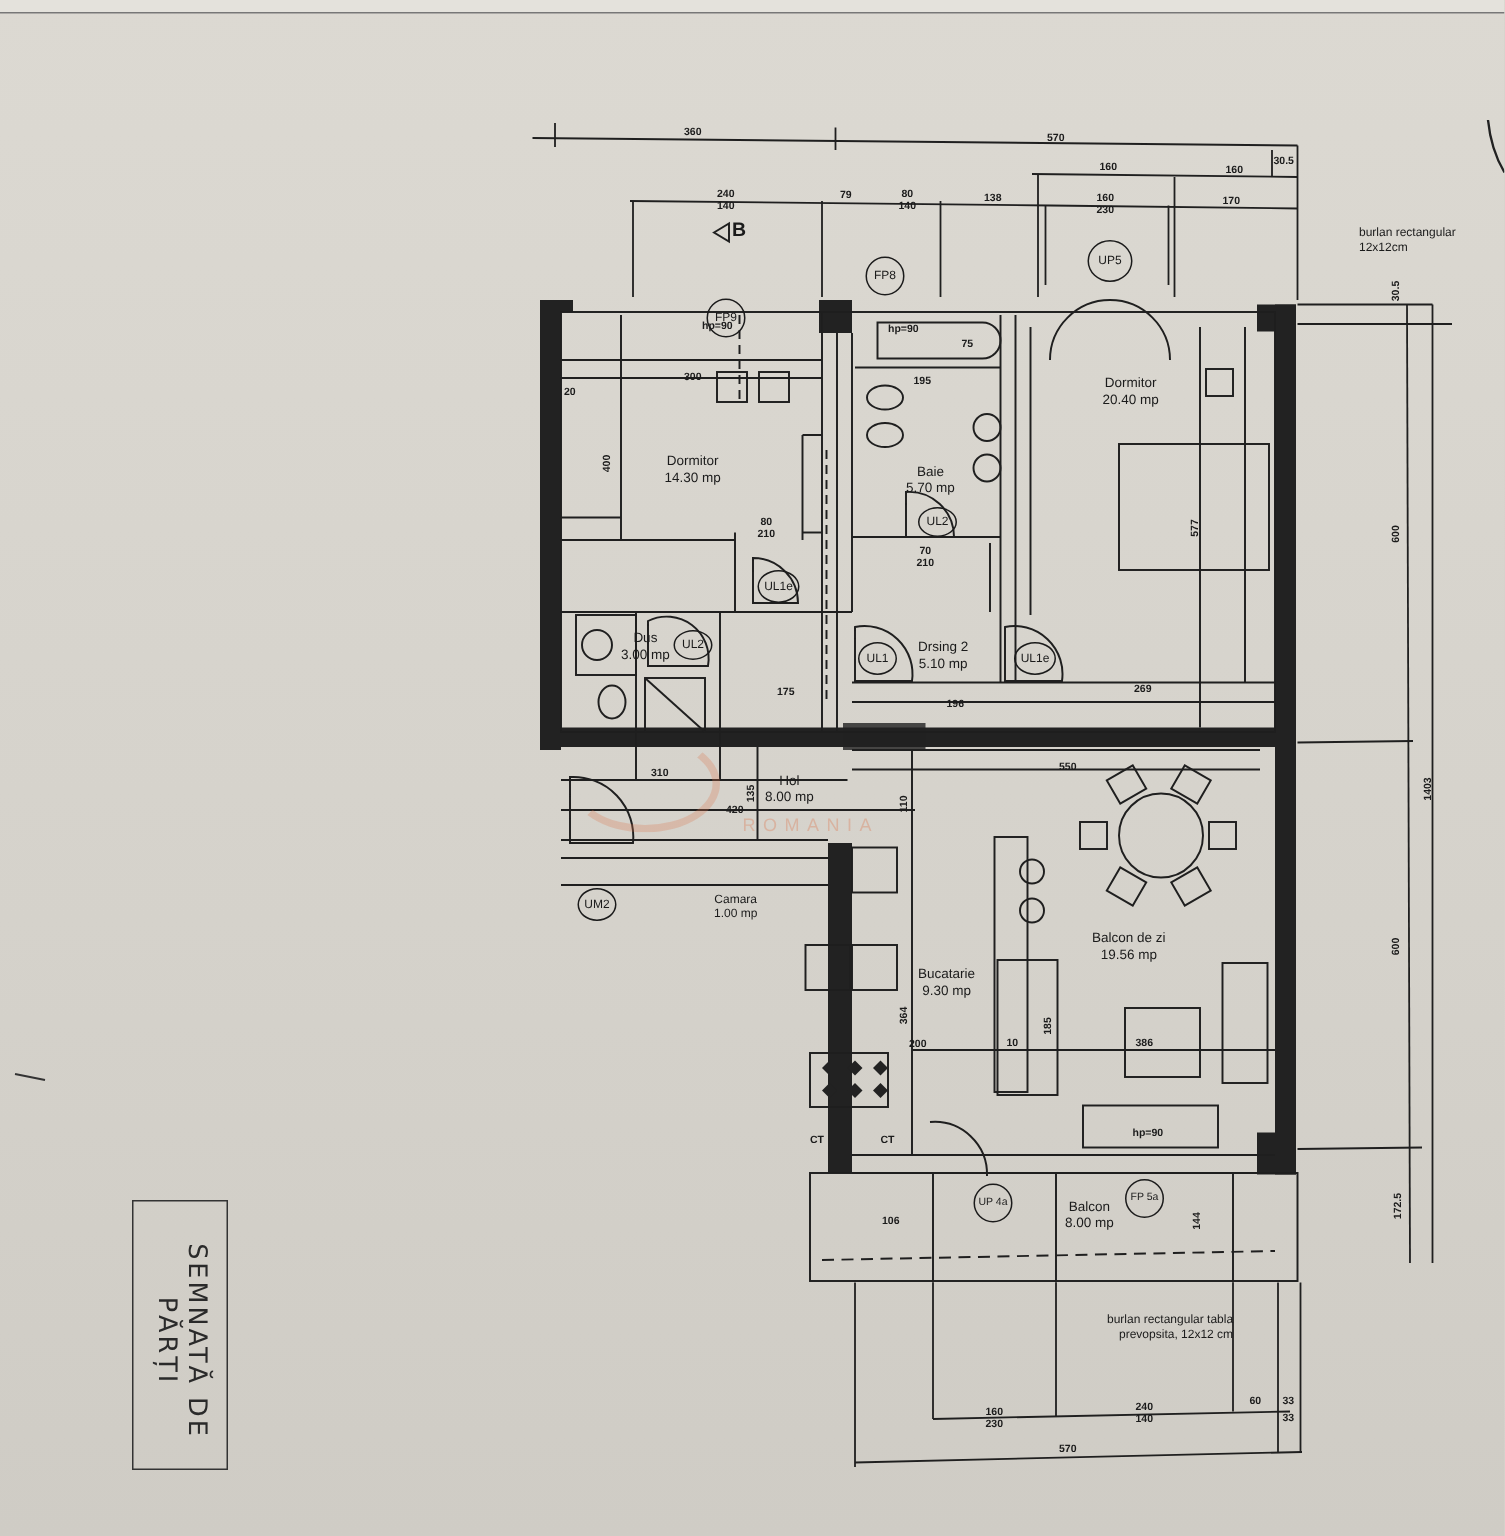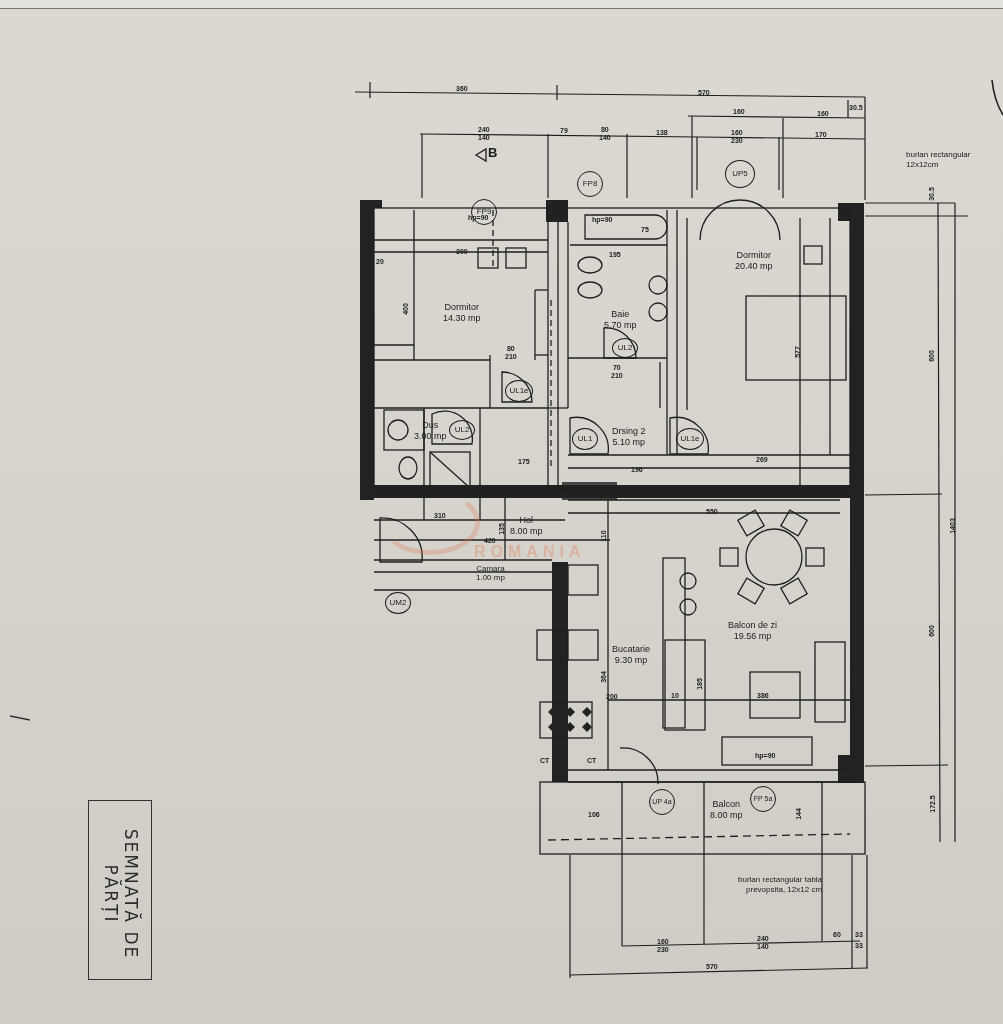--- a/index.html
+++ b/index.html
@@ -8,21 +8,21 @@
   .topedge{position:absolute;left:0;top:0;width:1003px;height:8px;background:#e4e2dc;border-bottom:1px solid #777;}
   svg.plan{position:absolute;left:0;top:0;}
   .lbl{position:absolute;font-size:9px;line-height:10px;text-align:center;white-space:nowrap;font-weight:600;}
   .room{position:absolute;font-size:9px;line-height:11px;text-align:center;white-space:nowrap;}
   .dim{position:absolute;font-size:7px;line-height:8px;white-space:nowrap;font-weight:600;}
   .vdim{position:absolute;font-size:7px;line-height:8px;white-space:nowrap;font-weight:600;transform:rotate(-90deg);transform-origin:center;}
   .tag{position:absolute;border:1.5px solid #1b1b1b;border-radius:50%;font-size:8px;display:flex;align-items:center;justify-content:center;font-weight:400;text-align:center;line-height:8px;background:transparent;}
   .note{position:absolute;font-size:8px;line-height:10px;white-space:nowrap;}
   .stamp{position:absolute;left:88px;top:800px;width:62px;height:178px;border:1.5px solid #333;}
   .stamp-text{position:absolute;left:-56px;top:73px;width:176px;transform:rotate(90deg);font-size:17px;letter-spacing:2px;color:#2a2a2a;text-align:center;line-height:20px;font-family:"DejaVu Sans",sans-serif;}
-  .watermark{position:absolute;left:474px;top:543px;font-size:16px;letter-spacing:5px;color:rgba(220,120,80,0.35);font-weight:bold;}
+  .watermark{position:absolute;left:495px;top:543px;font-size:12px;letter-spacing:5px;color:rgba(220,120,80,0.35);}
   .wm-logo{position:absolute;left:380px;top:490px;width:90px;height:55px;border:5px solid rgba(220,120,80,0.28);border-radius:50%;border-left-color:transparent;border-top-color:transparent;}
 </style>
 </head>
 <body>
 
 <div class="paper"></div>
 <div class="topedge"></div>
 
 <svg class="plan" width="1003" height="1024" viewBox="0 0 1003 1024">
   <g stroke="#1f1f1f" fill="none" stroke-width="1.2">
@@ -219,21 +219,21 @@
     <div>3.00 mp</div>
   </div>
 <div class="room" style="left:612px;top:426px;text-align:center;">
     <div>Drsing 2</div>
     <div>5.10 mp</div>
   </div>
 <div class="room" style="left:510px;top:515px;">
     <div>Hol</div>
     <div>8.00 mp</div>
   </div>
-<div class="room" style="left:476px;top:564px;font-size:8px;line-height:9px;">
+<div class="room" style="left:476px;top:595px;font-size:8px;line-height:9px;">
     <div>Camara</div>
     <div>1.00 mp</div>
   </div>
 <div class="room" style="left:728px;top:620px;">
     <div>Balcon de zi</div>
     <div>19.56 mp</div>
   </div>
 <div class="room" style="left:612px;top:644px;">
     <div>Bucatarie</div>
     <div>9.30 mp</div>

